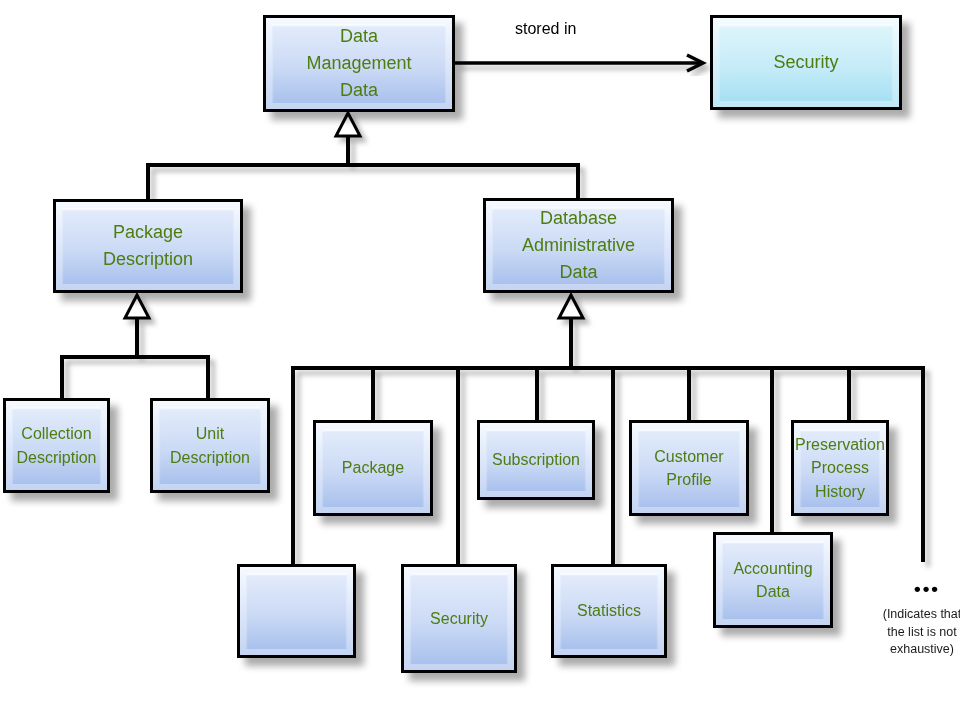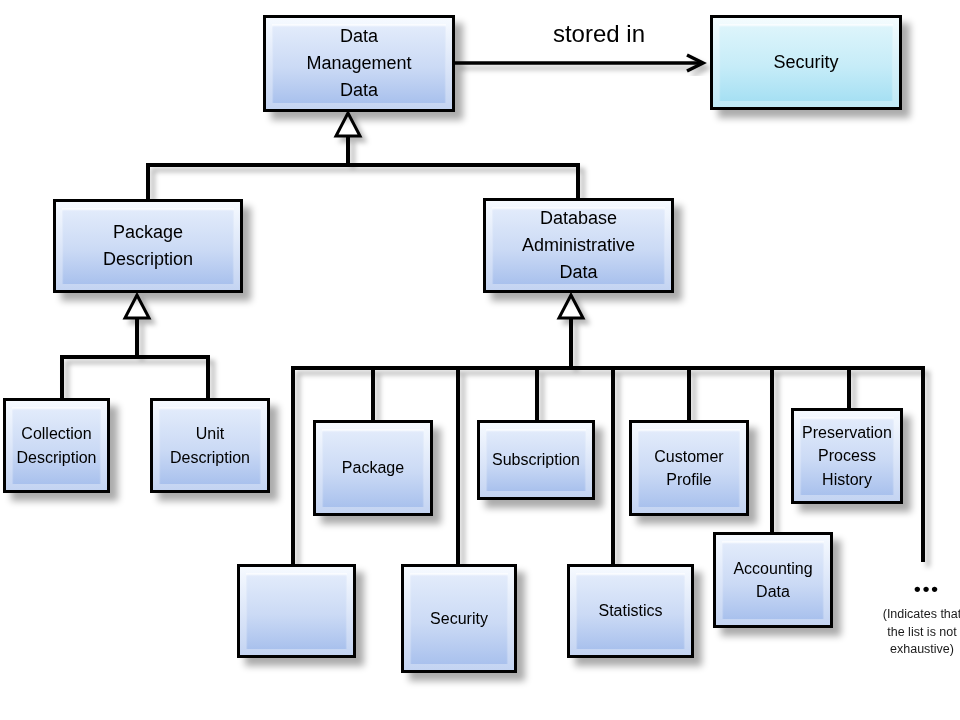--- a/index.html
+++ b/index.html
@@ -5,21 +5,21 @@
   html,body { margin:0; padding:0; background:#ffffff; }
   .canvas {
     position:relative; width:960px; height:720px; background:#ffffff;
     font-family:"Liberation Sans", sans-serif; overflow:hidden;
   }
   svg.wires { position:absolute; left:0; top:0; width:960px; height:720px; }
 
   .node {
     position:absolute; box-sizing:border-box; border:3px solid #000;
     display:flex; align-items:center; justify-content:center; text-align:center;
-    color:#000000; box-shadow:8px 8px 7px rgba(0,0,0,0.33);
+    color:#4d7c0f; box-shadow:8px 8px 7px rgba(0,0,0,0.33);
   }
   .node .bevel {
     position:absolute; inset:0;
     background:linear-gradient(180deg,#f6faff 0%,#dde7f9 50%,#c4d4f2 100%);
   }
   .node .panel {
     position:absolute; inset:6px;
     background:linear-gradient(180deg,#e3ecfb 0%,#cbdaf5 55%,#a9c1ed 100%);
     box-shadow: inset 0 2px 2px rgba(255,255,255,0.85);
   }
@@ -27,22 +27,22 @@
     background:linear-gradient(180deg,#f4fcfe 0%,#d8f1fa 50%,#bfe9f6 100%);
   }
   .node.db .panel {
     background:linear-gradient(180deg,#def5fb 0%,#c6ecf8 55%,#a6e0f3 100%);
   }
   .node .label { position:relative; white-space:pre-line; }
   .node.lg .label { font-size:18px; line-height:1.5; }
   .node.sm .label { font-size:16px; line-height:1.45; }
 
   .relation-label {
-    position:absolute; left:515px; top:20px; width:130px; text-align:right;
-    font-size:24px; color:#000; 
+    position:absolute; left:515px; top:20px; width:130px; text-align:left;
+    font-size:16px; color:#000; 
   }
   .ellipsis {
     position:absolute; left:903px; top:578px; width:48px; text-align:center;
     font-size:19px; font-weight:bold; letter-spacing:2px; color:#000;
   }
   .note {
     position:absolute; left:856px; top:606px; width:132px; text-align:center;
     font-size:12.5px; line-height:1.4; color:#1a1a1a; white-space:pre-line;
   }
 </style>
@@ -138,40 +138,40 @@
     <span class="label">Subscription</span>
   </div>
 
   <div class="node sm" style="left:629px; top:420px; width:120px; height:96px">
     <span class="bevel"></span>
     <span class="panel"></span>
     <span class="label">Customer
 Profile</span>
   </div>
 
-  <div class="node sm" style="left:791px; top:408px; width:112px; height:96px">
+  <div class="node sm" style="left:791px; top:420px; width:98px; height:96px">
     <span class="bevel"></span>
     <span class="panel"></span>
     <span class="label">Preservation
 Process
 History</span>
   </div>
 
   <div class="node sm" style="left:237px; top:564px; width:119px; height:94px">
     <span class="bevel"></span>
     <span class="panel"></span>
   </div>
 
   <div class="node sm" style="left:401px; top:564px; width:116px; height:109px">
     <span class="bevel"></span>
     <span class="panel"></span>
     <span class="label">Security</span>
   </div>
 
-  <div class="node sm" style="left:567px; top:564px; width:127px; height:94px">
+  <div class="node sm" style="left:551px; top:564px; width:116px; height:94px">
     <span class="bevel"></span>
     <span class="panel"></span>
     <span class="label">Statistics</span>
   </div>
 
   <div class="node sm" style="left:713px; top:532px; width:120px; height:96px">
     <span class="bevel"></span>
     <span class="panel"></span>
     <span class="label">Accounting
 Data</span>

